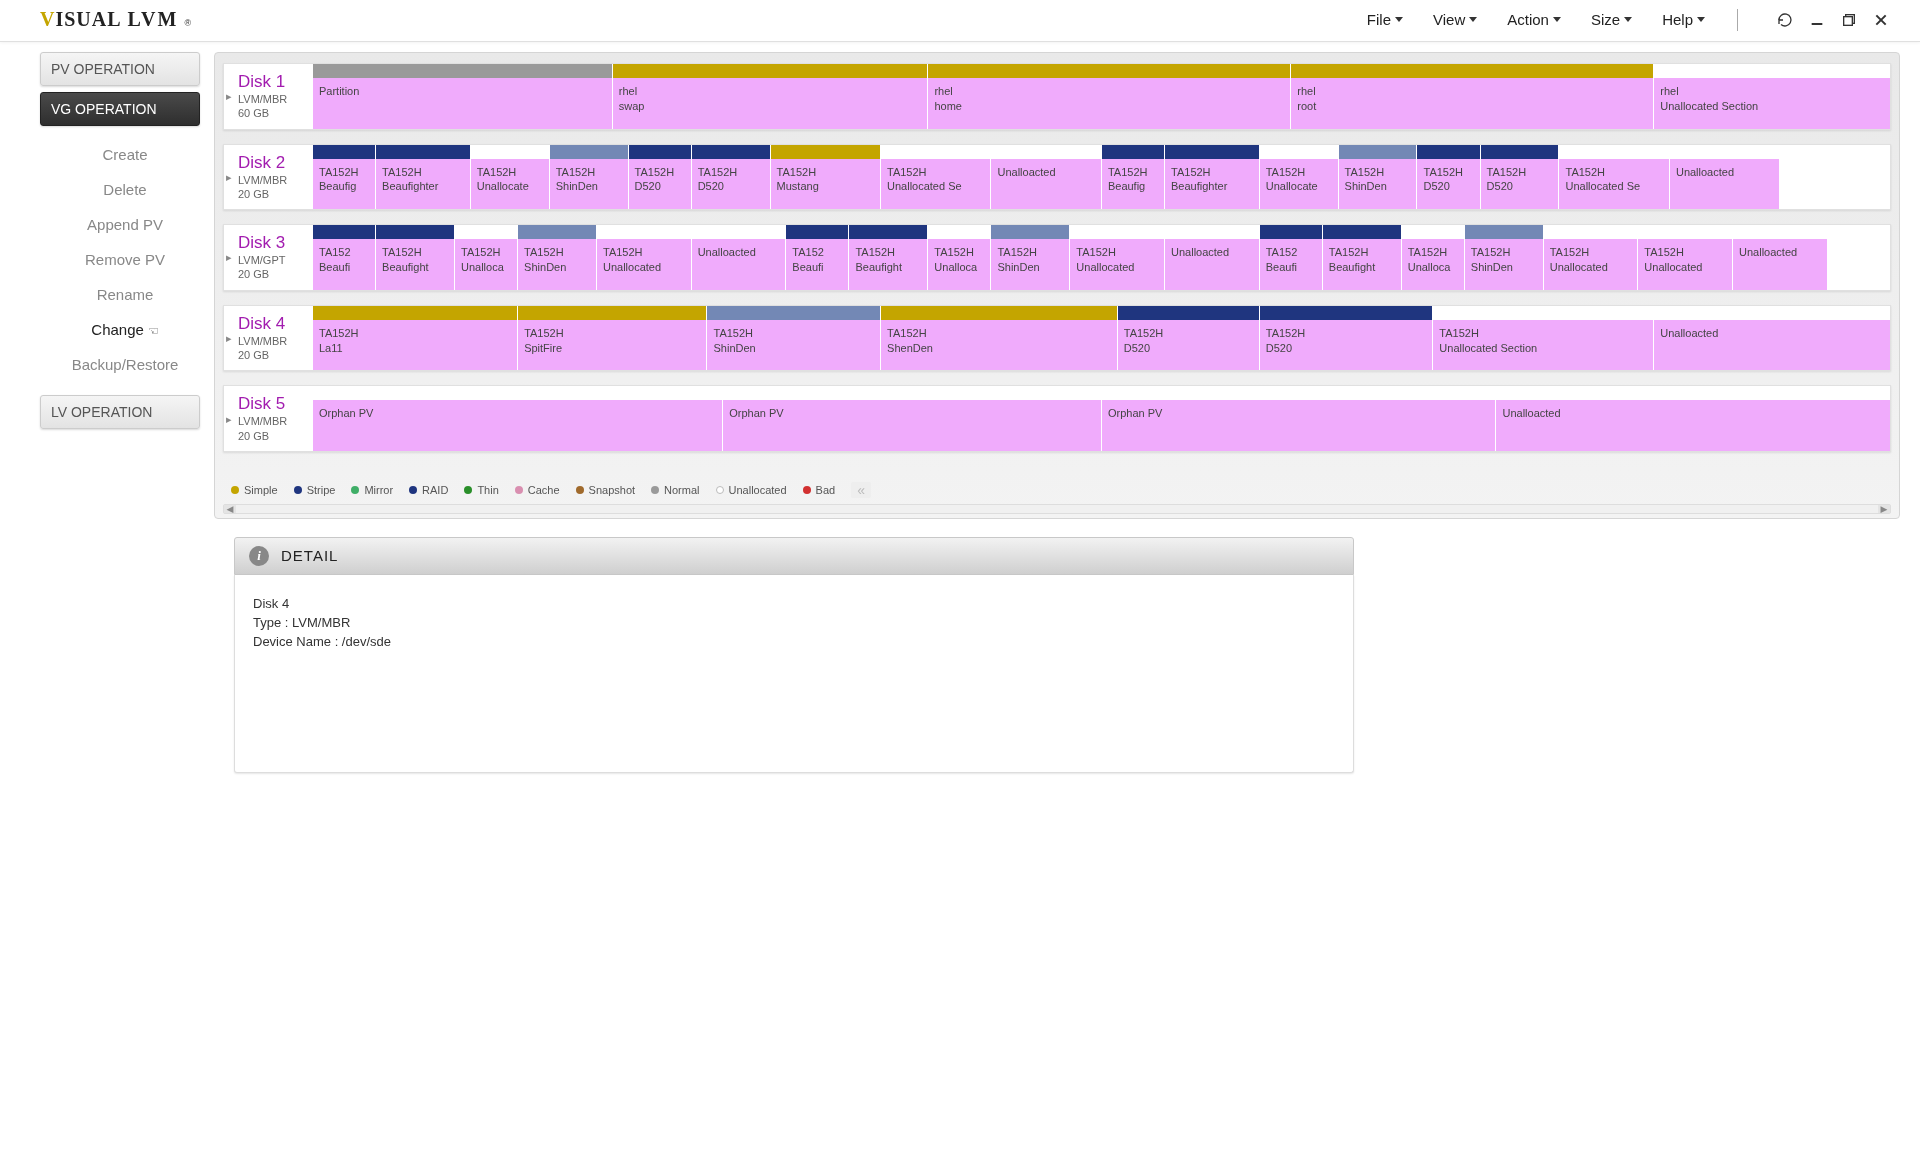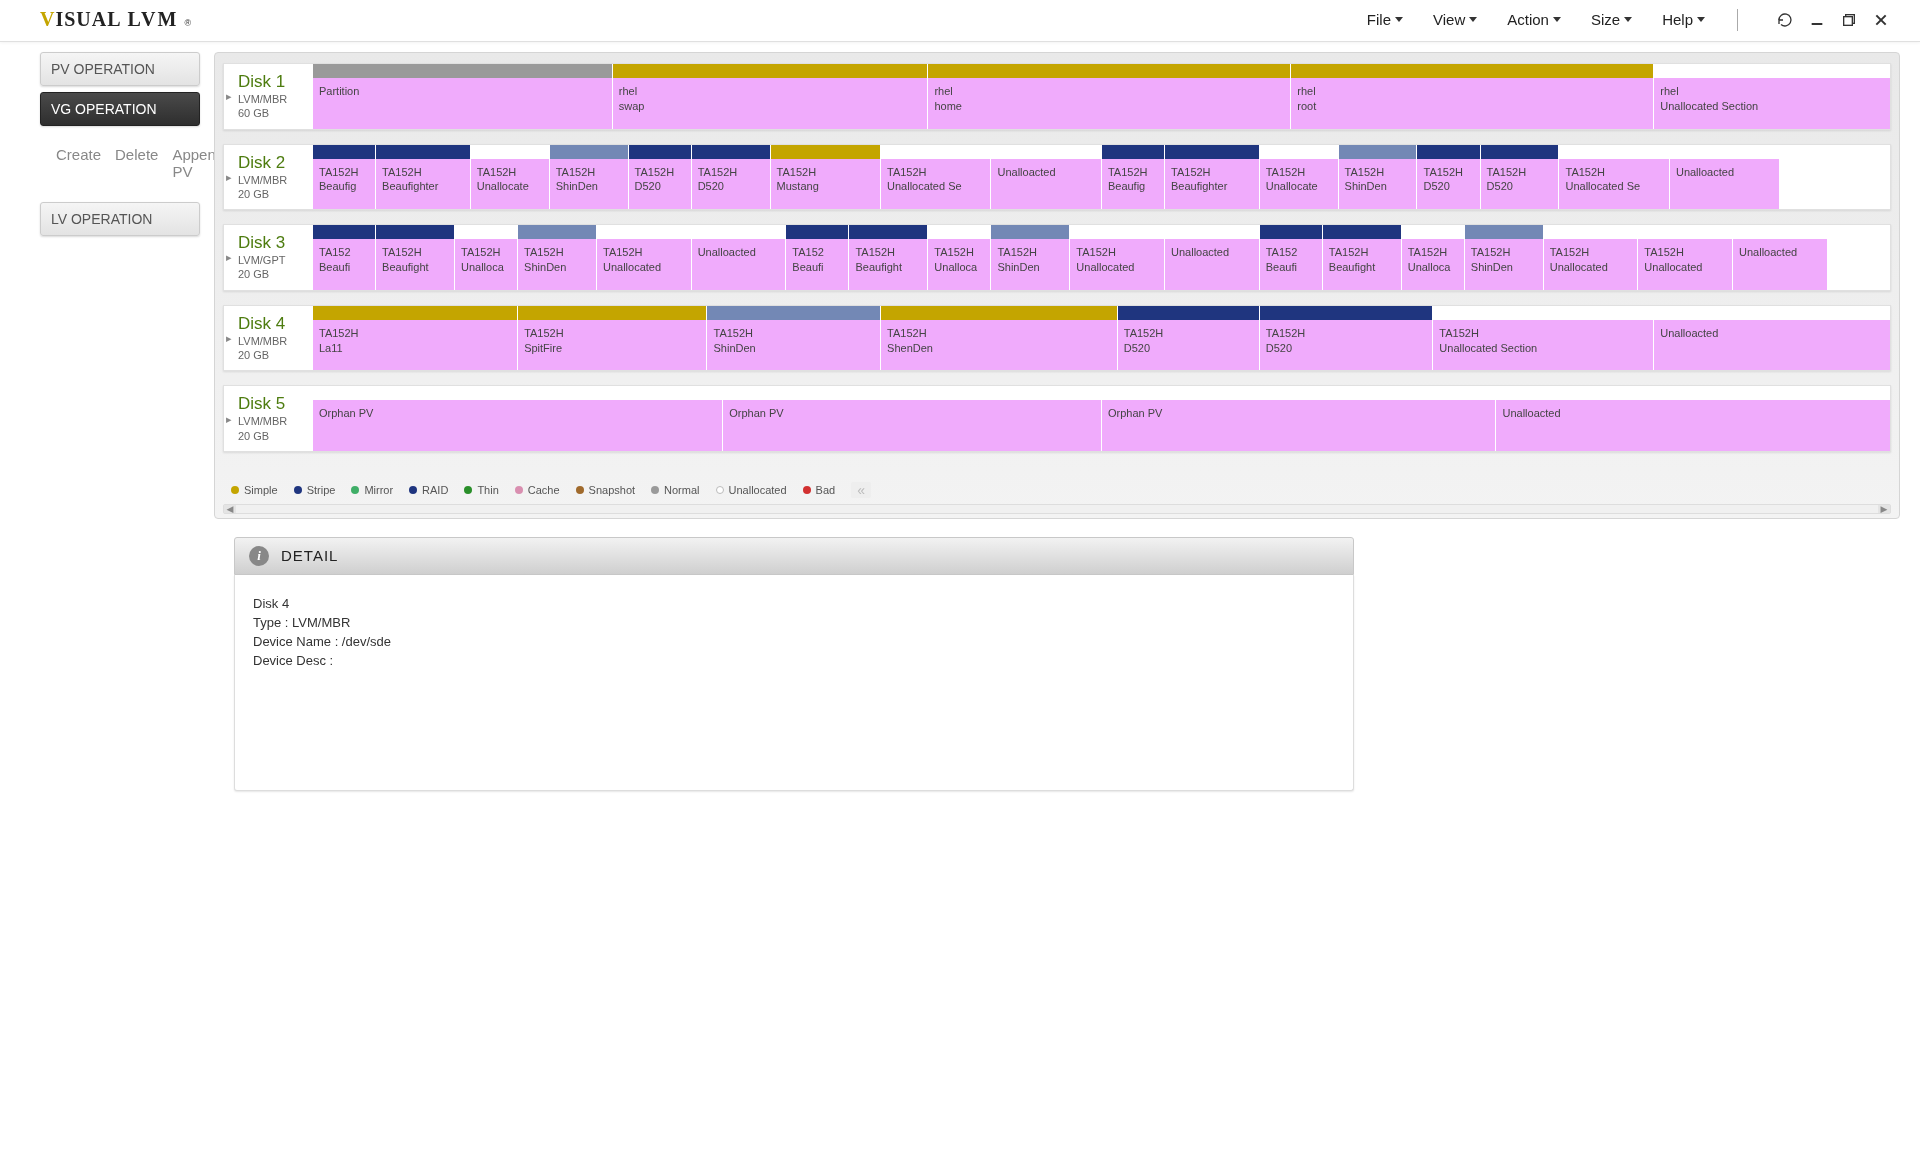--- a/index.html
+++ b/index.html
@@ -21,32 +21,32 @@
 .win-btn { width: 18px; height: 18px; display: flex; align-items: center; justify-content: center; cursor: pointer; font-size: 15px; color: #333; }
 .win-btn svg { width: 16px; height: 16px; }
 
 
 .main { display: flex; align-items: flex-start; padding: 10px 20px 10px 40px; gap: 14px; }
 
 
 .sidebar { width: 160px; flex-shrink: 0; display: flex; flex-direction: column; gap: 6px; }
 .side-group-hdr { background: linear-gradient(#f5f5f5,#e3e3e3); border: 1px solid #ccc; border-radius: 3px; padding: 8px 10px; font-size: 14px; color: #555; cursor: pointer; text-align: left; box-shadow: 0 1px 2px rgba(0,0,0,0.15); }
 .side-group-hdr.active { background: linear-gradient(#4a4a4a,#2e2e2e); color: #fff; border-color: #222; }
-.side-items { display: flex; flex-direction: row; padding: 6px 0 8px 10px; gap: 2px; }
+.side-items { display: flex; flex-direction: column; padding: 6px 0 8px 10px; gap: 2px; align-items: center; }
 .side-item { padding: 8px 6px; font-size: 15px; color: #888; cursor: pointer; }
 .side-item.enabled { color: #222; }
 .cursor-icon { font-size: 12px; margin-left: 4px; }
 
 
 .diskpanel { flex: 1; background: linear-gradient(#e9e9e9,#f3f3f3); border: 1px solid #d5d5d5; border-radius: 4px; padding: 10px 8px 4px 8px; }
 .disk-rows { display: flex; flex-direction: column; gap: 14px; }
 .disk-row { display: flex; background: #fff; border: 1px solid #e0e0e0; box-shadow: 0 1px 2px rgba(0,0,0,0.1); }
 .disk-head { width: 88px; flex-shrink: 0; padding: 8px 6px 8px 14px; background: #fff; position: relative; }
 .disk-head .expander { position: absolute; left: 2px; top: 50%; transform: translateY(-50%); font-size: 11px; color: #888; }
-.disk-name { font-size: 17px; color: #4d7c0f; font-weight: normal; }
+.disk-name { font-size: 17px; color: #a21caf; font-weight: normal; }
 .disk-type, .disk-size { font-size: 11px; color: #666; line-height: 1.3; }
 .segments { flex: 1; display: flex; }
 .seg { position: relative; border-left: 1px solid #fff; overflow: hidden; display: flex; flex-direction: column; }
 .seg-bar { height: 14px; flex-shrink: 0; }
 .seg-body { flex: 1; background: #f0abfc; padding: 6px 6px 4px 6px; font-size: 11px; color: #444; line-height: 1.35; overflow: hidden; white-space: nowrap; }
 .seg .l1 { display: block; }
 .seg .l2 { display: block; }
 
 
 .c-gray { background: #9a9a9a; }
@@ -624,15 +624,14 @@
 
 <div class="detail">
   <div class="detail-hdr">
     <div class="info-icon">i</div>
     <div class="detail-title">DETAIL</div>
   </div>
   <div class="detail-body" id="detail-body">
       <div>Disk 4</div>
       <div>Type : LVM/MBR</div>
       <div>Device Name : /dev/sde</div>
-      <div>Device Desc :</div>
     </div>
 </div>
 
 </body></html>

